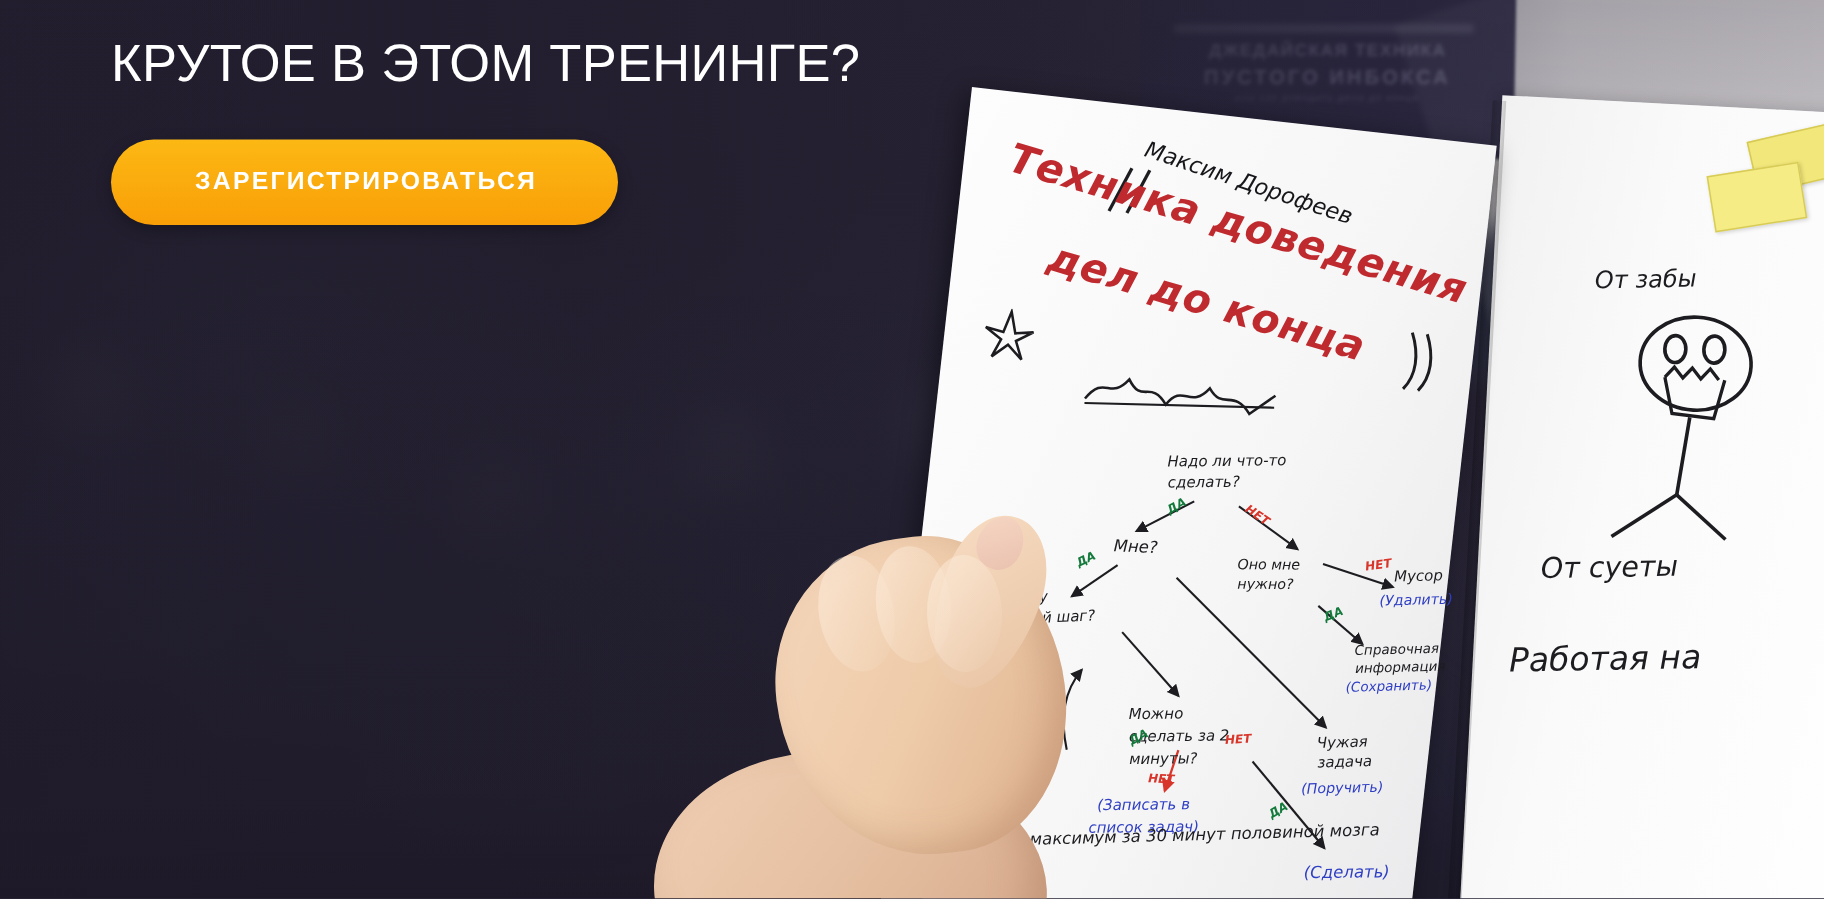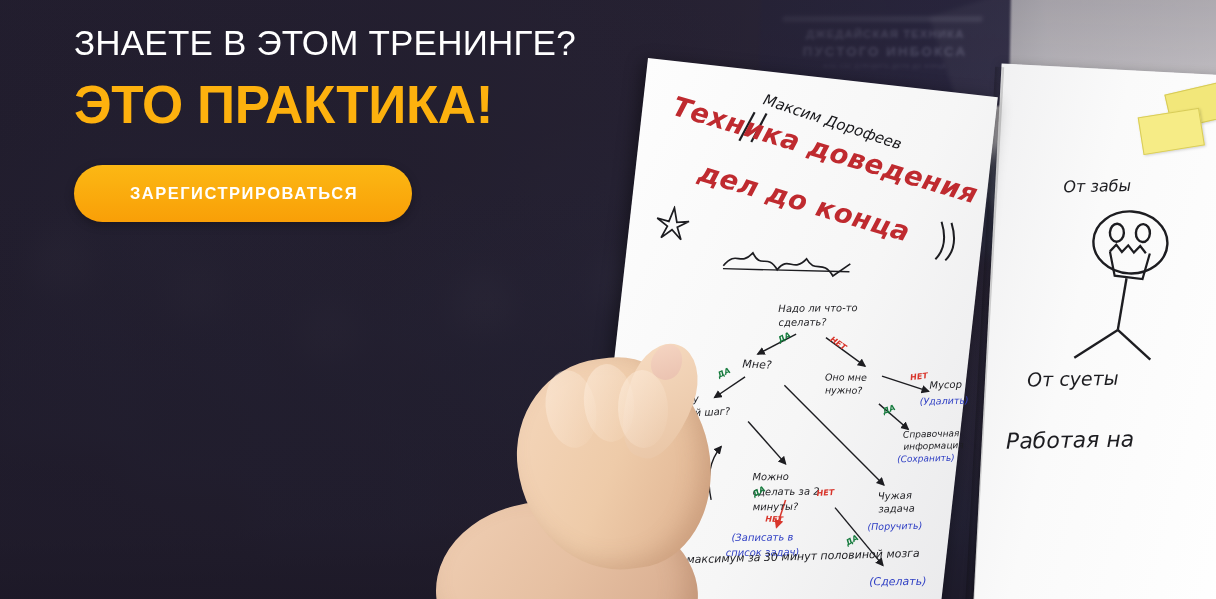--- a/index.html
+++ b/index.html
@@ -341,18 +341,17 @@
     <div class="forearm"></div>
     <div class="palm"></div>
     <div class="thumb"></div>
     <div class="nail"></div>
     <div class="knuckle" style="left:70px;top:18px;transform:rotate(-10deg);"></div>
     <div class="knuckle" style="left:108px;top:12px;transform:rotate(-6deg);"></div>
     <div class="knuckle" style="left:142px;top:18px;transform:rotate(-2deg);"></div>
   </div>
 
   <div class="copy">
-    <h1 class="h-line">ЗНАЕТЕ В ЭТОМ ТРЕНИНГЕ?</h1>
-    <div class="h-big">ЭТО ПРАКТИКА!</div>
+    <h1 class="h-line">КРУТОЕ В ЭТОМ ТРЕНИНГЕ?</h1>
     <button class="cta">ЗАРЕГИСТРИРОВАТЬСЯ</button>
   </div>
 
 </div>
 
 </body></html>

